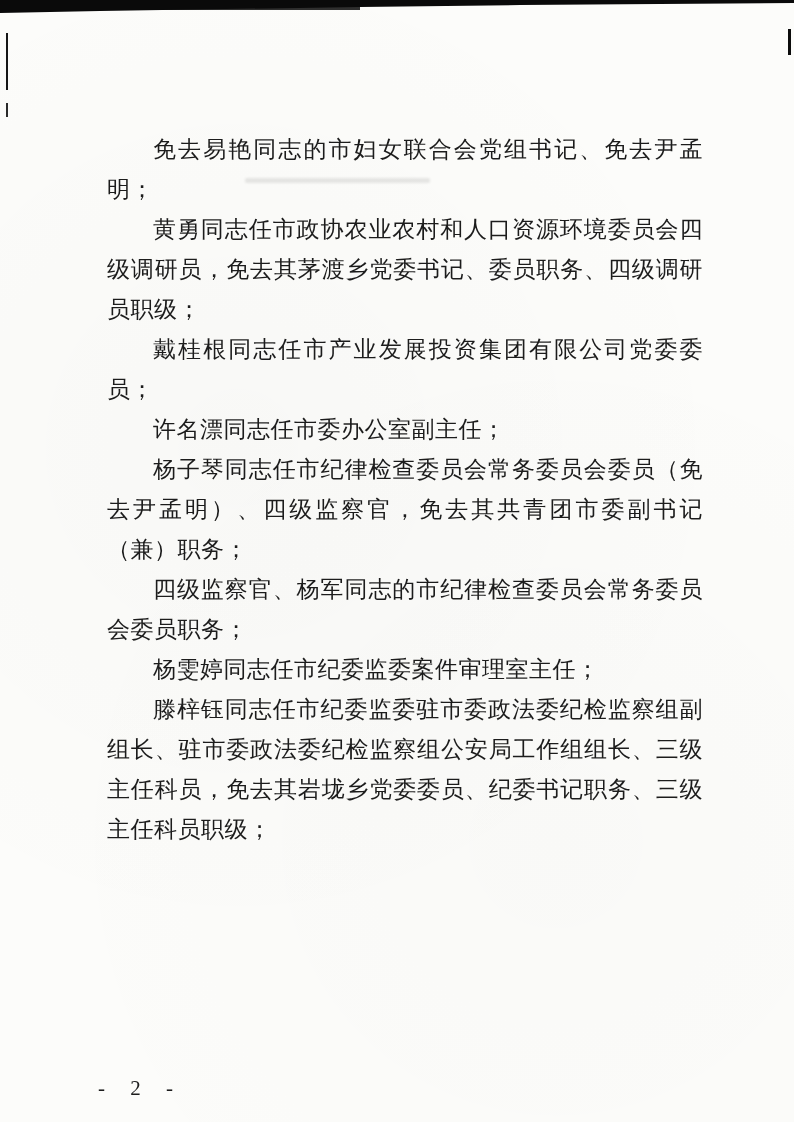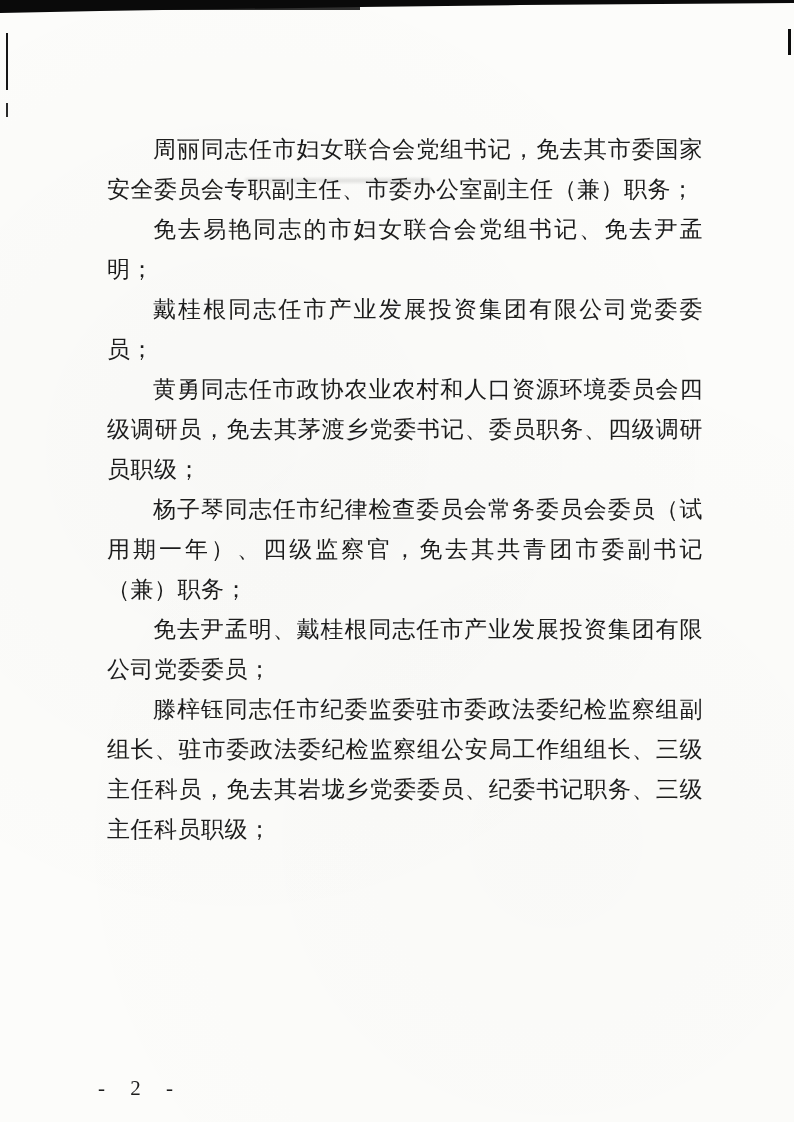--- a/index.html
+++ b/index.html
@@ -95,25 +95,26 @@
     <polygon points="0,0 794,0 794,3 520,5 360,7 100,11 0,13" fill="#0a0a0a"></polygon>
     <rect x="100" y="4" width="260" height="6" fill="#0a0a0a" opacity="0.85"></rect>
   </svg>
 
   <div class="left-artifact-line"></div>
   <div class="left-artifact-dash"></div>
   <div class="right-artifact-tick"></div>
   <div class="smudge"></div>
 
   <div class="doc-body">
-    <p>周丽同志任市妇女联合会党组书记，免去其市委国家安全委员会专职副主任、市委办公室副主任（兼）职务；</p>
     <p>免去易艳同志的市妇女联合会党组书记、免去尹孟明；</p>
+    <p>黄勇同志任市政协农业农村和人口资源环境委员会四级调研员，免去其茅渡乡党委书记、委员职务、四级调研员职级；</p>
     <p>戴桂根同志任市产业发展投资集团有限公司党委委员；</p>
-    <p>黄勇同志任市政协农业农村和人口资源环境委员会四级调研员，免去其茅渡乡党委书记、委员职务、四级调研员职级；</p>
-    <p>杨子琴同志任市纪律检查委员会常务委员会委员（试用期一年）、四级监察官，免去其共青团市委副书记（兼）职务；</p>
-    <p>免去尹孟明、戴桂根同志任市产业发展投资集团有限公司党委委员；</p>
+    <p>许名漂同志任市委办公室副主任；</p>
+    <p>杨子琴同志任市纪律检查委员会常务委员会委员（免去尹孟明）、四级监察官，免去其共青团市委副书记（兼）职务；</p>
+    <p>四级监察官、杨军同志的市纪律检查委员会常务委员会委员职务；</p>
+    <p>杨雯婷同志任市纪委监委案件审理室主任；</p>
     <p>滕梓钰同志任市纪委监委驻市委政法委纪检监察组副组长、驻市委政法委纪检监察组公安局工作组组长、三级主任科员，免去其岩垅乡党委委员、纪委书记职务、三级主任科员职级；</p>
 
   </div>
 
   <div class="page-number">- 2 -</div>
 
 </div>
 
 </body></html>

